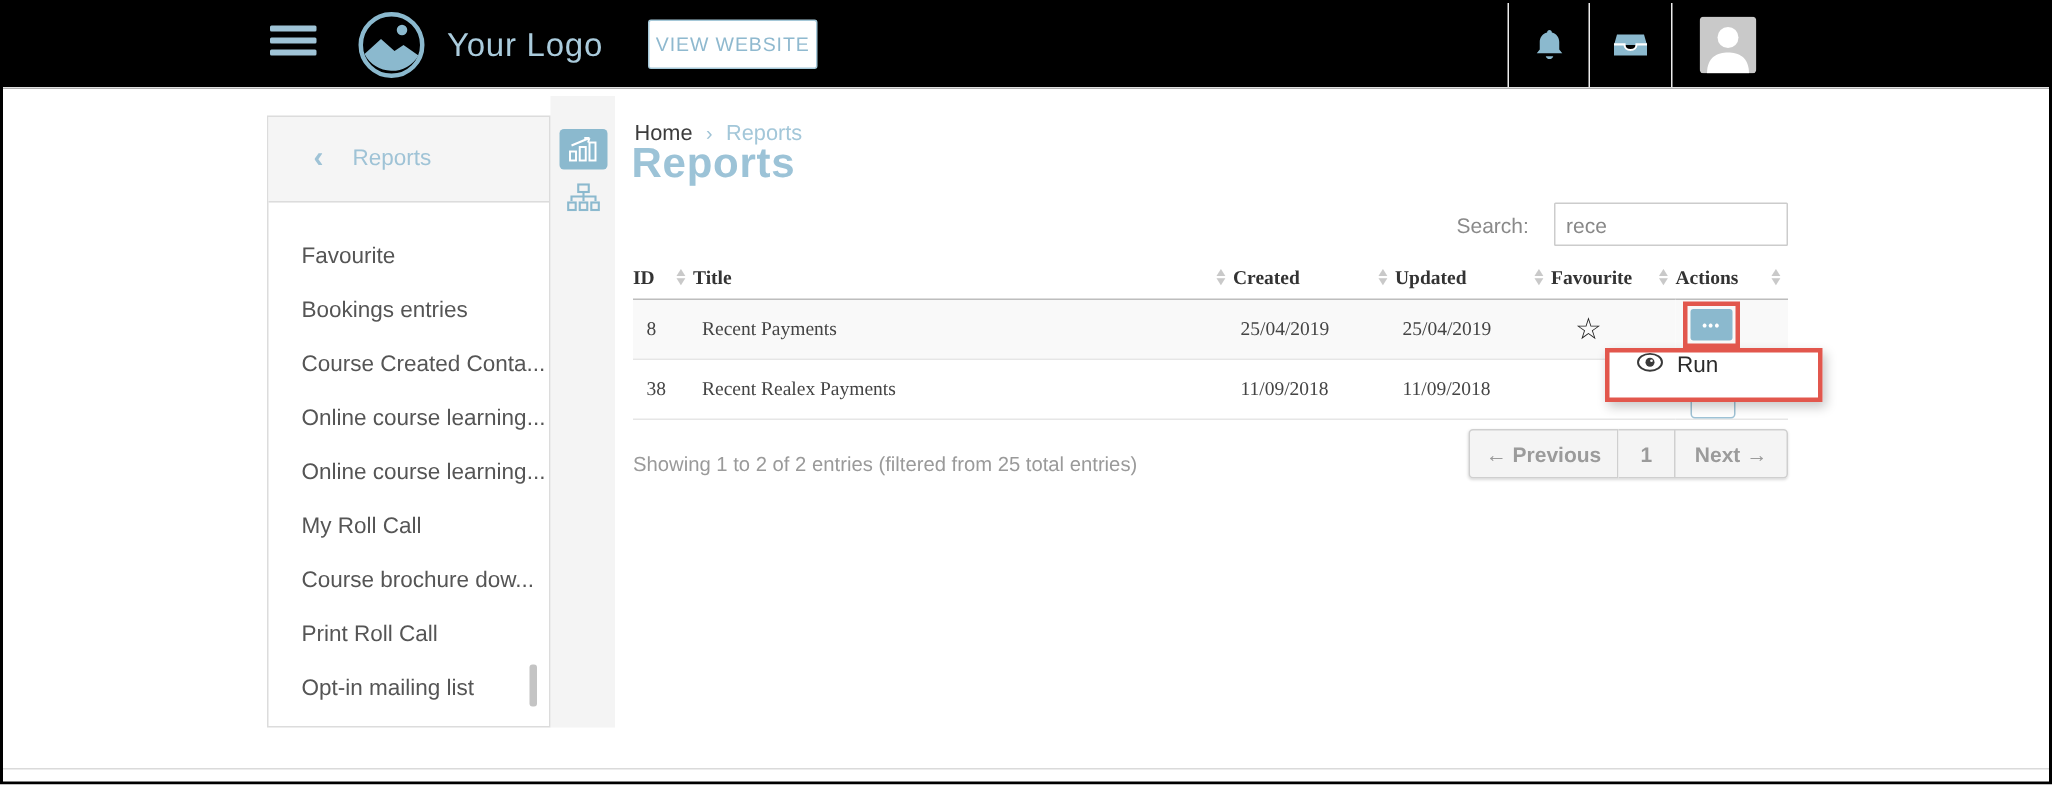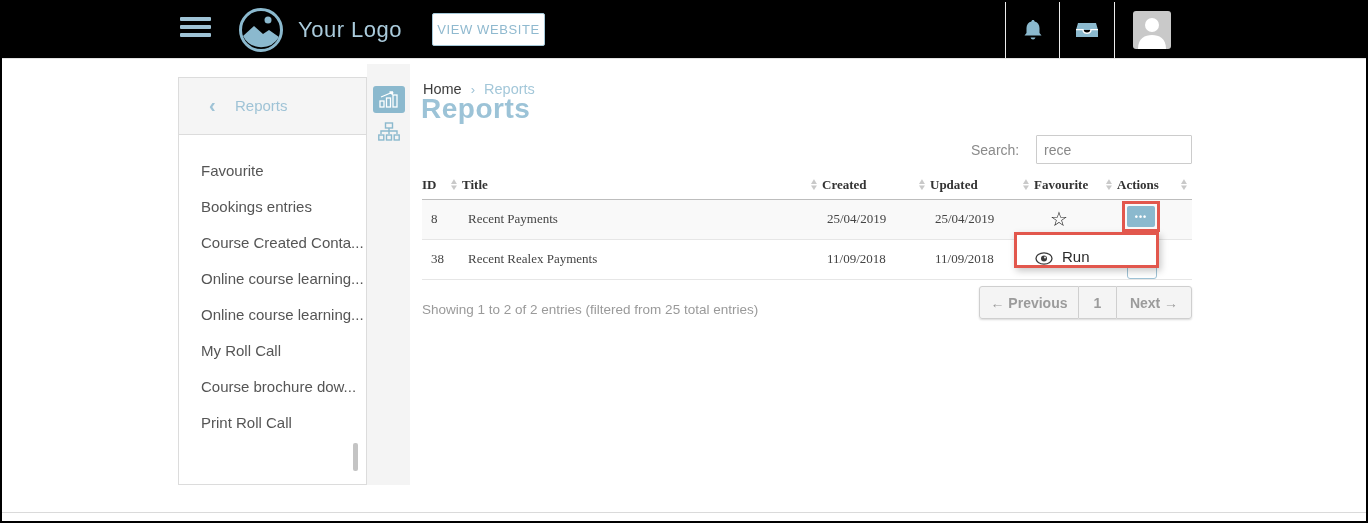--- a/index.html
+++ b/index.html
@@ -70,23 +70,23 @@
   .pg-prev { width:100px; border-radius:3px 0 0 3px; }
   .pg-num { width:37px; border-left:none; border-right:none; }
   .pg-next { width:76px; border-radius:0 3px 3px 0; }
 
   
   .annot-btn { position:absolute; left:1120px; top:199px; border:3px solid #e2574d; padding:2px; z-index:6; }
   .dots-btn { width:28px; height:21px; background:#8bb9ce; border-radius:2px; border:none; color:#fff;
     font-size:9px; font-weight:bold; letter-spacing:1px; display:flex; align-items:center; justify-content:center; cursor:pointer; }
   .row2-actions-btn { position:absolute; left:1125px; top:251px; width:30px; height:26px; background:#fff;
     border:1px solid #9fc3d6; border-radius:3px; z-index:4; cursor:pointer; }
-  .dropdown { position:absolute; left:1012px; top:230px; width:145px; height:36px; background:#fff;
+  .dropdown { position:absolute; left:1068px; top:230px; width:145px; height:36px; background:#fff;
     border:3px solid #e2574d; box-shadow:2px 3px 7px rgba(0,0,0,0.22); z-index:5;
-    display:flex; align-items:flex-end; padding-left:18px; cursor:pointer; }
+    display:flex; align-items:flex-start; padding-left:18px; cursor:pointer; }
   .dropdown .run-label { font-size:15px; color:#2b2b2b; margin-left:9px; }
 
   .footer-line { position:absolute; left:0; top:510px; width:100%; border-top:1px solid #dadada; }
 </style>
 </head>
 <body>
 
 <div id="page">
 
   <div class="header">
@@ -137,20 +137,21 @@
     </div>
     <div class="sb-items">
       <div class="sb-item">Favourite</div>
       <div class="sb-item">Bookings entries</div>
       <div class="sb-item">Course Created Conta...</div>
       <div class="sb-item">Online course learning...</div>
       <div class="sb-item">Online course learning...</div>
       <div class="sb-item">My Roll Call</div>
       <div class="sb-item">Course brochure dow...</div>
       <div class="sb-item">Print Roll Call</div>
+      <div class="sb-item">Opt-in mailing list</div>
     </div>
     <div class="sb-thumb"></div>
   </div>
 
   <div class="icon-strip">
     <div class="strip-btn">
       <svg width="20" height="17" viewBox="0 0 20 17">
         <rect x="1" y="10" width="4" height="6" fill="none" stroke="#fff" stroke-width="1.3"></rect>
         <rect x="7.5" y="7" width="4" height="9" fill="none" stroke="#fff" stroke-width="1.3"></rect>
         <rect x="14" y="4" width="4" height="12" fill="none" stroke="#fff" stroke-width="1.3"></rect>

